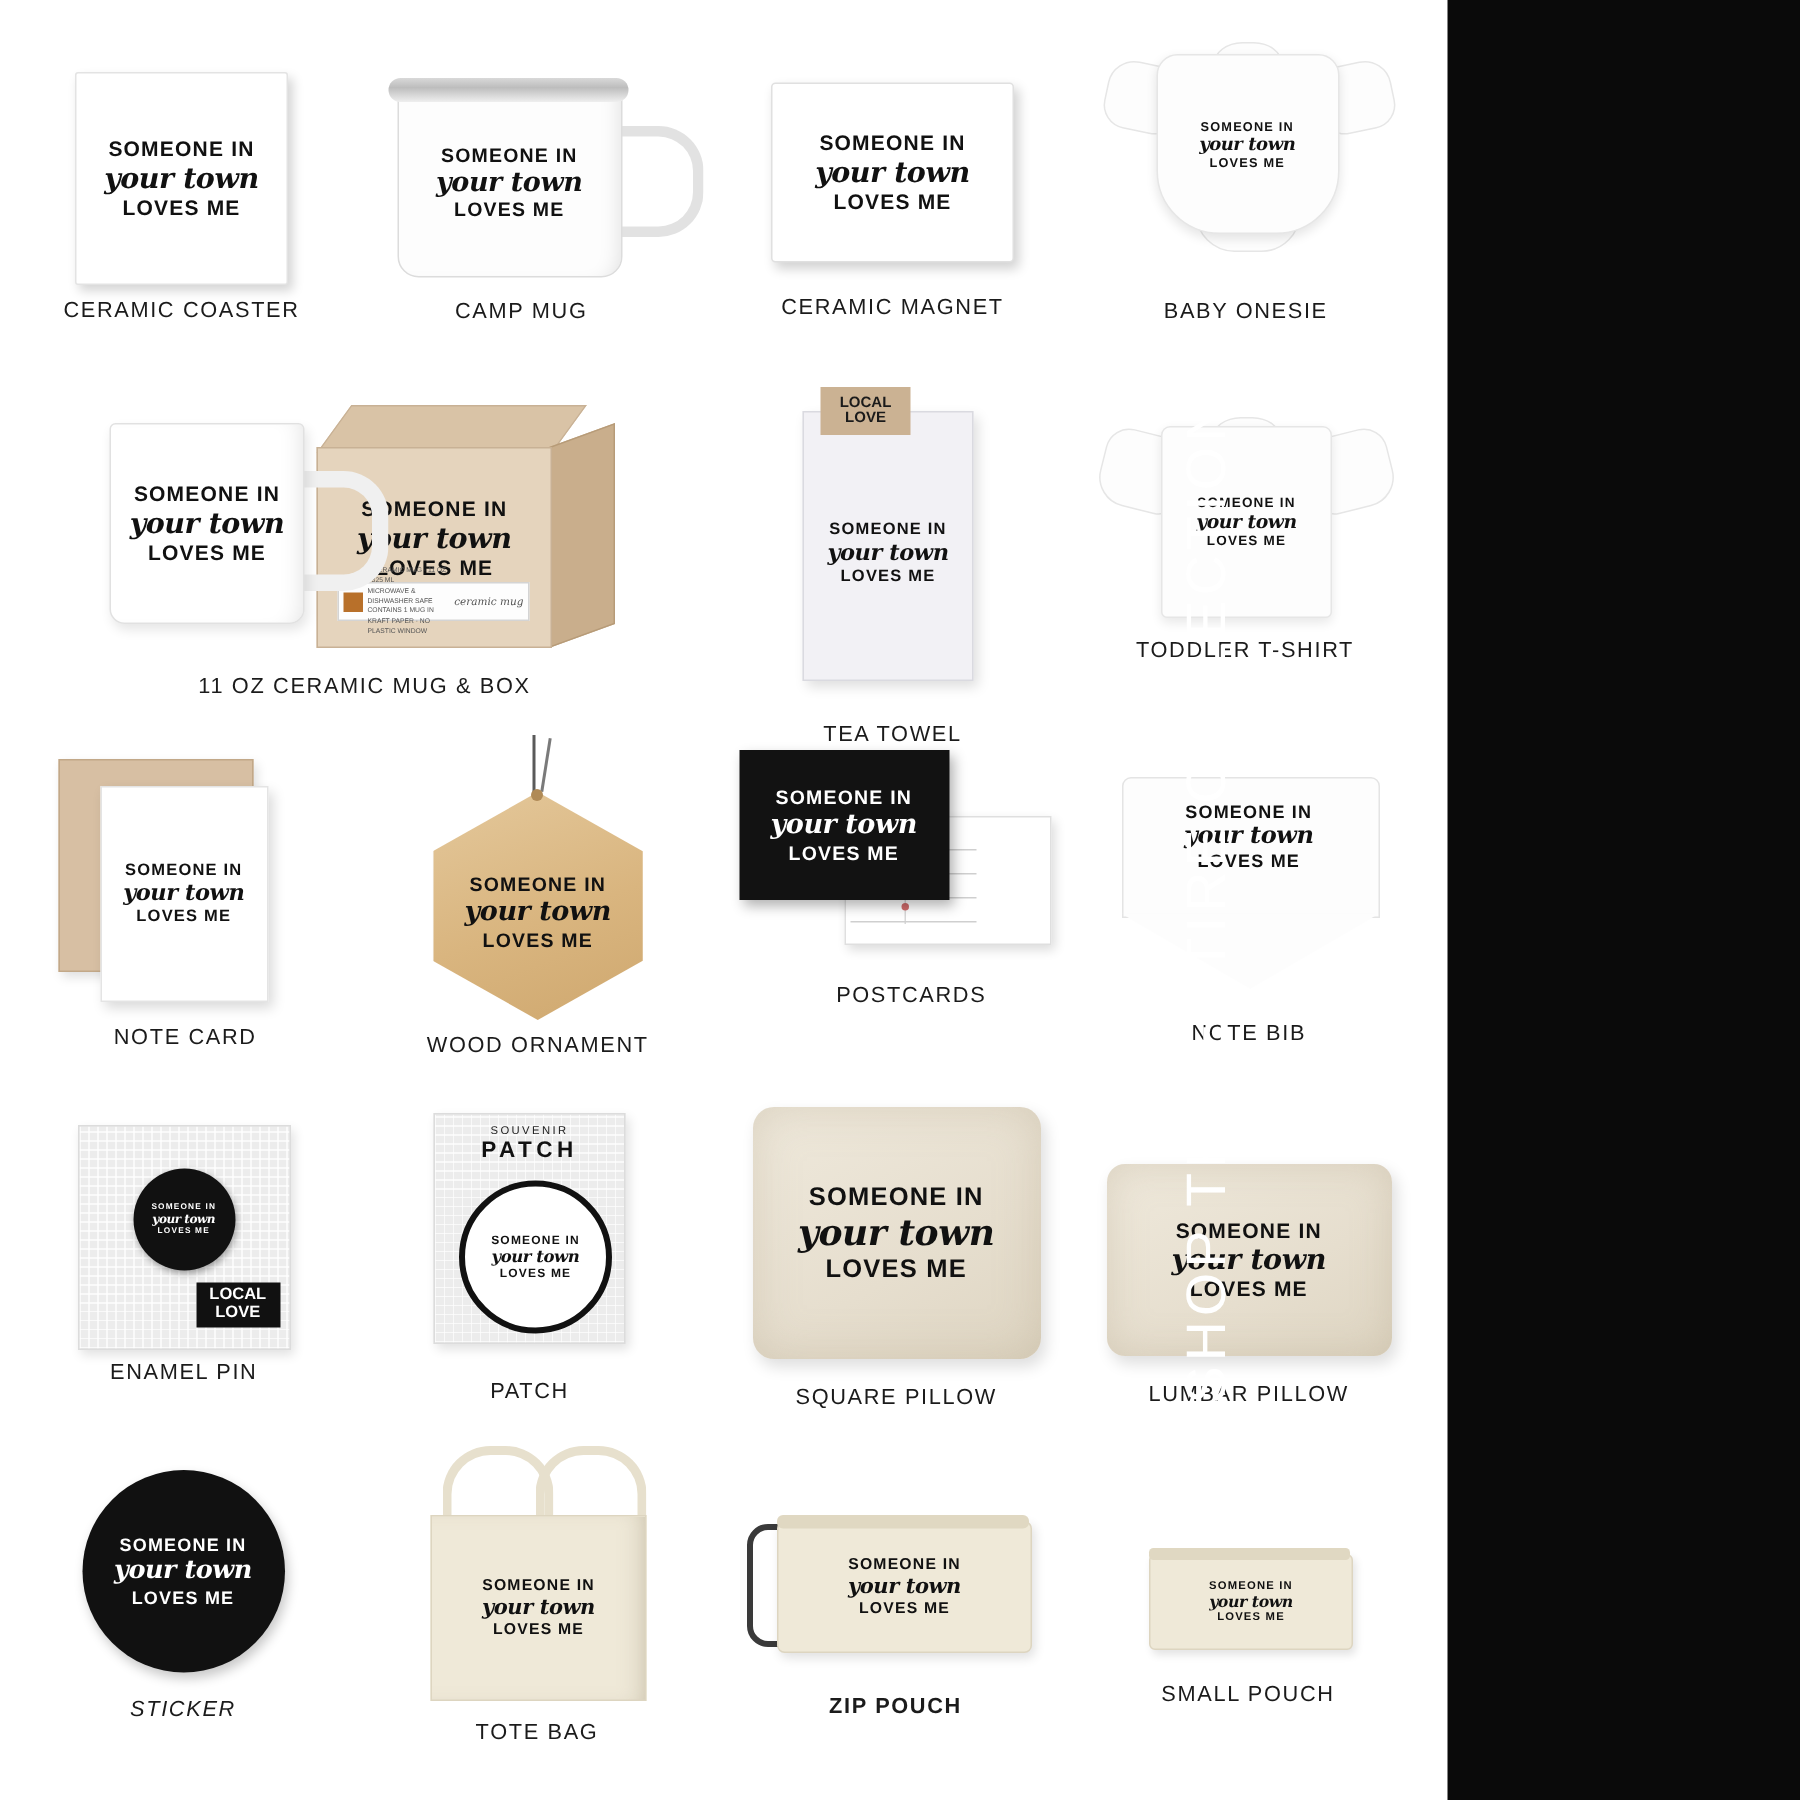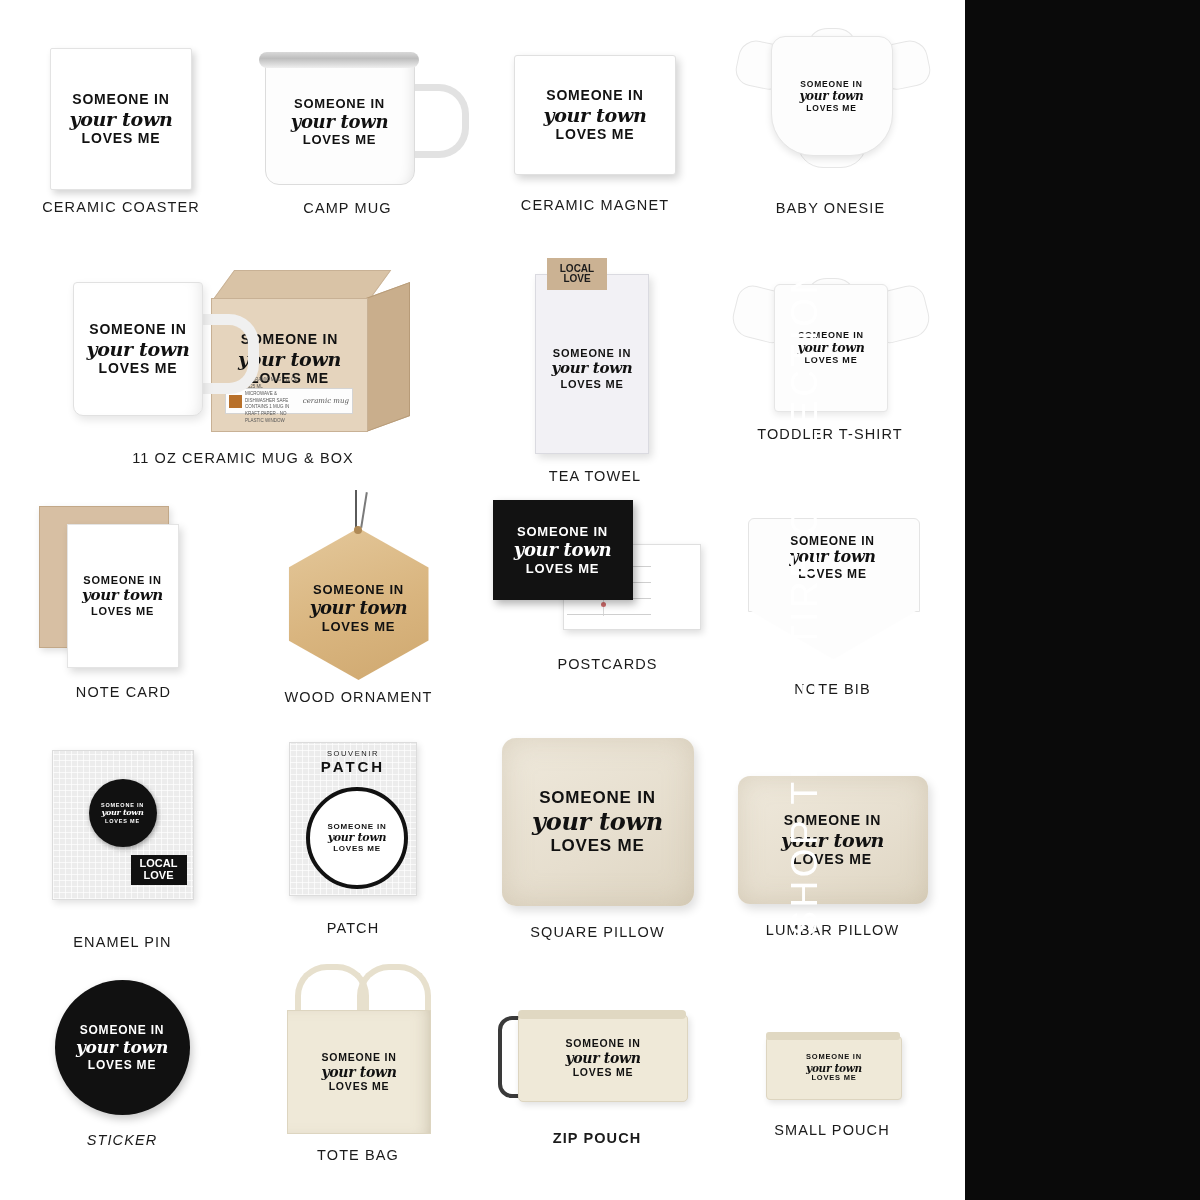--- a/index.html
+++ b/index.html
@@ -488,21 +488,21 @@
             </div>
           </div>
           <div class="towel-tag">
             <div>
               <div>LOCAL</div>
               <div>LOVE</div>
             </div>
           </div>
         </div>
       </div>
-      <div class="caption" style="margin-top:10px;">TEA TOWEL</div>
+      <div class="caption" style="margin-top:24px;">TEA TOWEL</div>
     </div>
 
     <div class="cell" style="left:730px; top:270px; width:200px;">
       <div class="art">
         <div class="tshirt">
           <div class="ts-sl l"></div>
           <div class="ts-sl r"></div>
           <div class="ts-neck"></div>
           <div class="ts-body">
             <div class="slogan" style="font-size:9px;">
@@ -600,21 +600,21 @@
               <span class="l2" style="font-size:8px;">your town</span>
               <span class="l3">LOVES ME</span>
             </div>
           </div>
           <div class="pin-brand">
             <div>LOCAL</div>
             <div>LOVE</div>
           </div>
         </div>
       </div>
-      <div class="caption" style="margin-top:34px;">ENAMEL PIN</div>
+      <div class="caption" style="margin-top:7px;">ENAMEL PIN</div>
     </div>
 
     <div class="cell" style="left:288px; top:742px; width:130px;">
       <div class="art">
         <div class="patch-card">
           <div class="patch-head">
             <div class="s1">SOUVENIR</div>
             <div class="s2">PATCH</div>
           </div>
           <div class="patch-circle">

